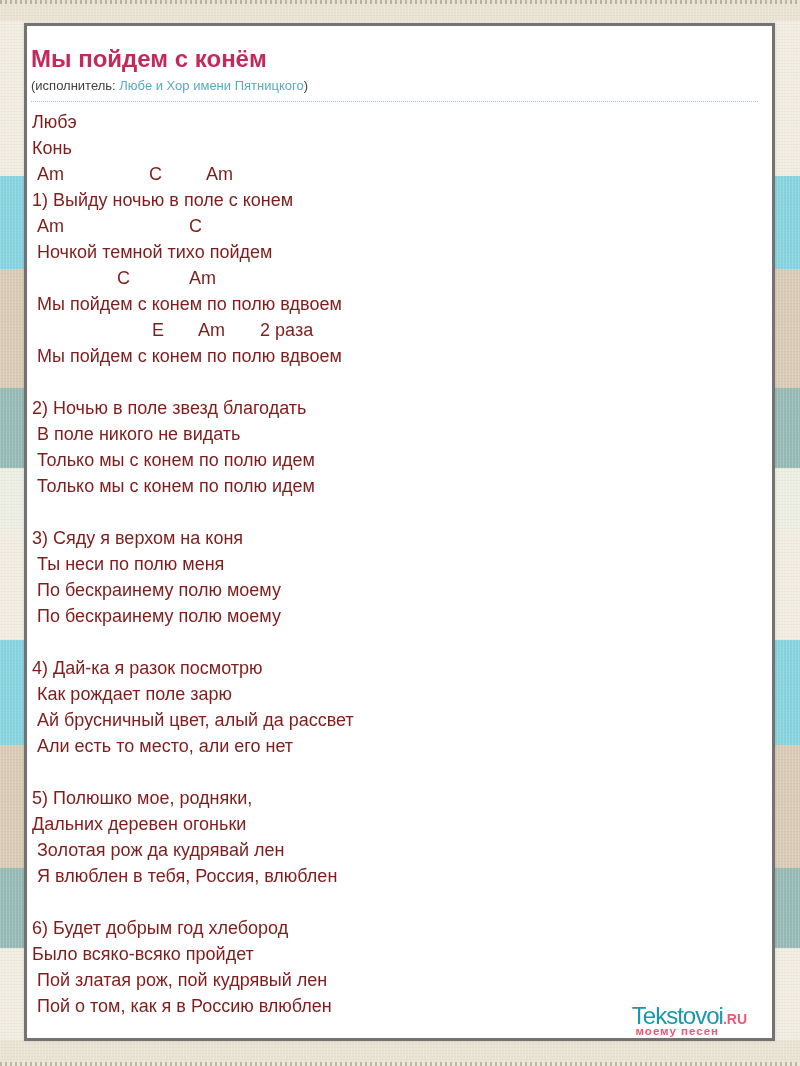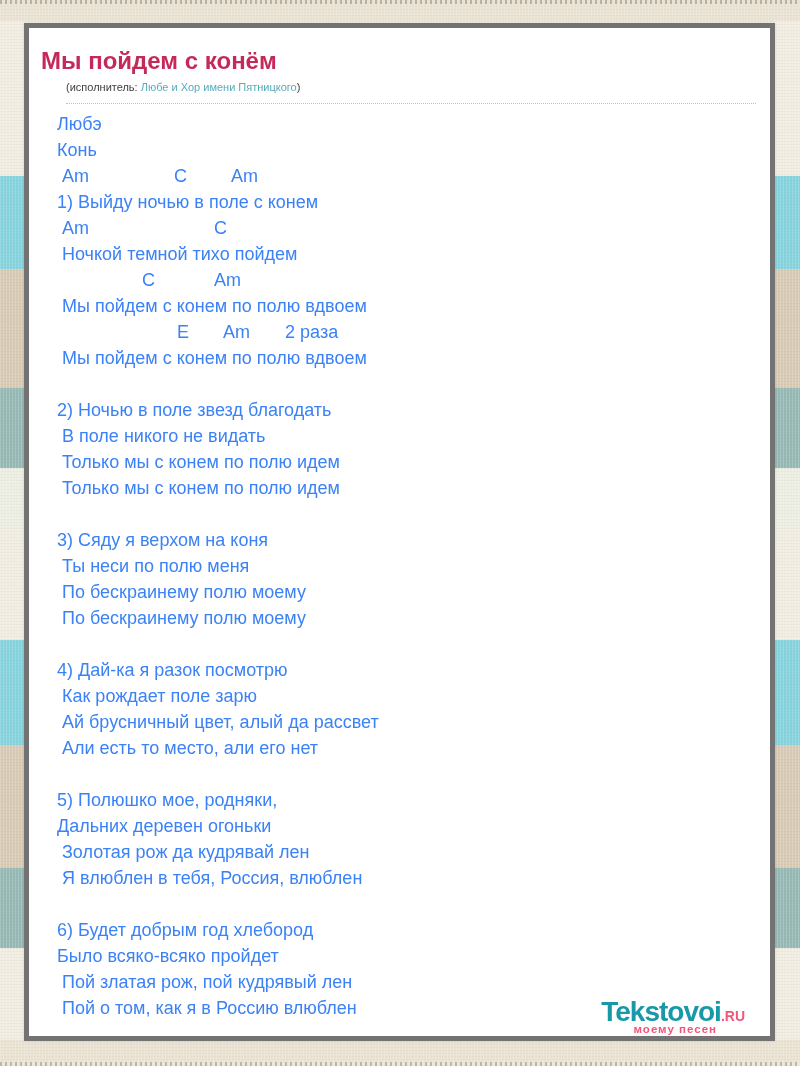--- a/index.html
+++ b/index.html
@@ -19,43 +19,43 @@
       repeating-linear-gradient(0deg, rgba(120,110,90,.05) 0 1px, rgba(0,0,0,0) 1px 3px);
   }
   .edge{position:absolute;left:0;width:100%;height:4px;z-index:2;}
   .edge-top{top:0;background:repeating-linear-gradient(90deg,#b7b2a3 0 2px,#e8e3d4 2px 5px);}
   .edge-bottom{top:1062px;background:repeating-linear-gradient(90deg,#bcb7a8 0 2px,#ece7d8 2px 5px);}
 
   
   .panel{
     position:absolute;left:24px;top:23px;z-index:3;
     width:751px;height:1018px;box-sizing:border-box;
-    background:#ffffff;border:5px solid #737373;
+    background:#ffffff;border:3px solid #737373;
     box-shadow:0 0 3px rgba(90,80,60,.15);
-    padding:10px 14px 0 12px;
+    padding:10px 14px 0 4px;
   }
   .title{
     margin:10px 0 4px;font-size:24px;line-height:1.1;font-weight:bold;
     color:#c5295a;
   }
   .subtitle{
-    font-size:11px;line-height:19px;color:#3f3f3f;
-    border-bottom:1px dotted #a9c7d4;padding-bottom:6px;margin-left:25px;
+    font-size:13px;line-height:19px;color:#3f3f3f;
+    border-bottom:1px dotted #a9c7d4;padding-bottom:6px;
   }
   .artist-link{color:#56abbc;text-decoration:none;cursor:pointer;}
   .lyrics{
-    margin:7px 16px 0;
+    margin:7px 1px 0;
     font-family:"Liberation Sans","DejaVu Sans",sans-serif;
-    font-size:18px;line-height:26px;color:#3b82f6;
+    font-size:18px;line-height:26px;color:#7f1d1d;
     white-space:pre;
   }
   
   .logo{position:absolute;right:25px;bottom:1px;text-align:right;line-height:1;cursor:pointer;}
   .logo-main{
-    font-size:28px;font-weight:bold;color:#1898a8;letter-spacing:-1px;
+    font-size:24px;font-weight:normal;color:#1898a8;letter-spacing:-1px;
   }
   .logo-domain{
     font-size:14px;font-weight:bold;color:#f15578;letter-spacing:0;
   }
   .logo-tagline{
     font-size:11.5px;font-weight:bold;color:#f15578;
     letter-spacing:1px;margin-top:-2px;padding-right:28px;
   }
 </style>
 </head>

